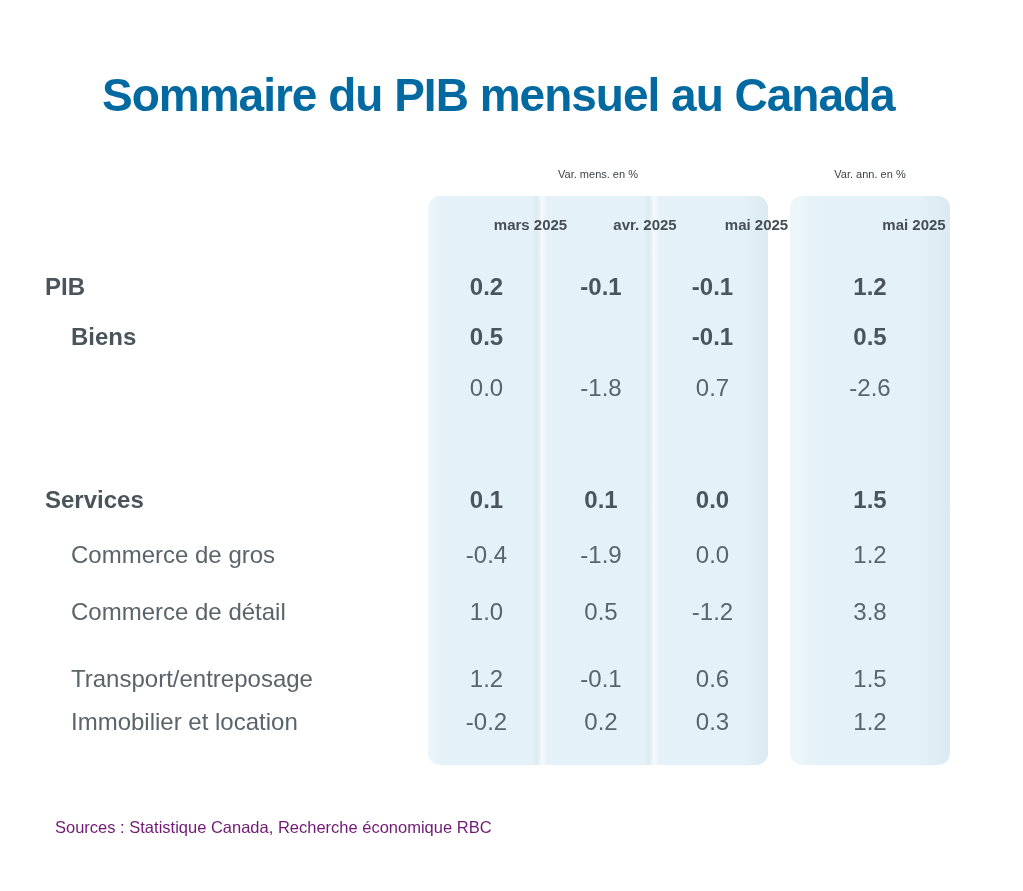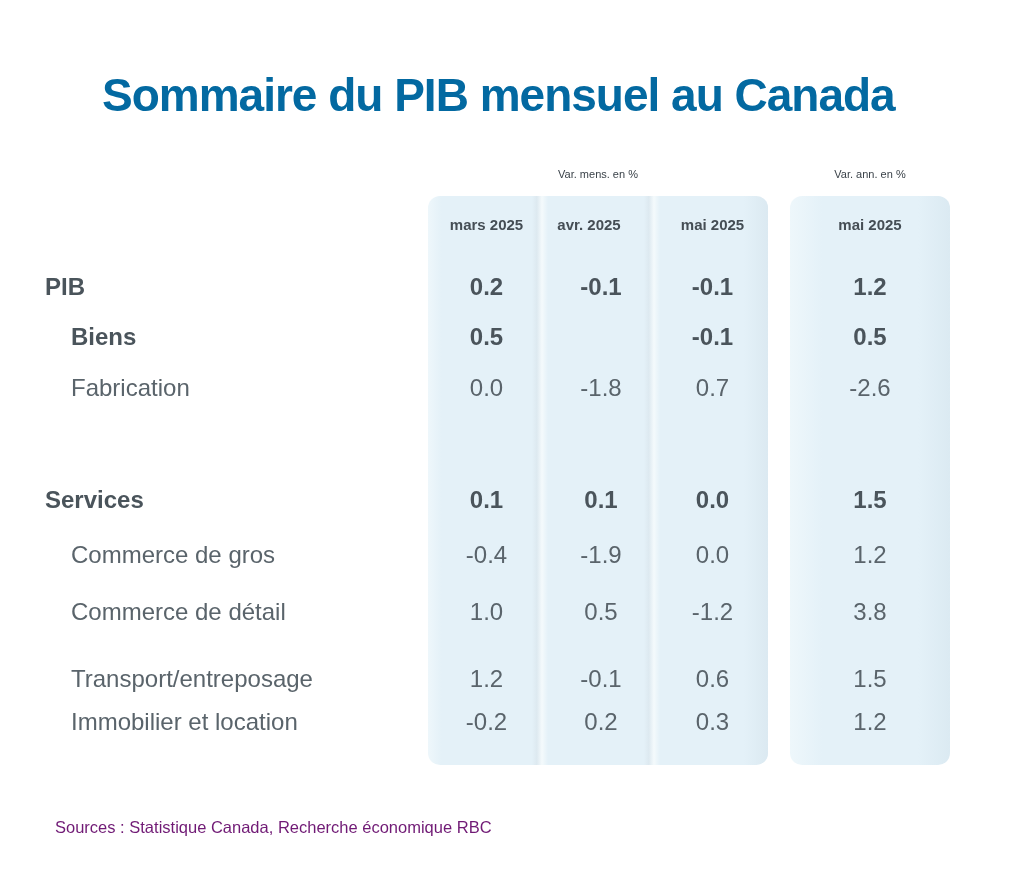--- a/index.html
+++ b/index.html
@@ -70,23 +70,24 @@
   .colhead {
     position: absolute;
     top: 215px;
     height: 20px;
     line-height: 20px;
     font-size: 15px;
     font-weight: bold;
     color: #454e55;
     text-align: center;
     white-space: nowrap;
+    padding-left: 44px;
   }
   .ch1 { left: 428px; width: 117px; }
-  .ch2 { left: 533px; width: 112px; text-align: center; }
+  .ch2 { left: 545px; width: 112px; text-align: center; }
   .ch3 { left: 657px; width: 111px; }
   .ch4 { left: 790px; width: 160px; }
 
   .row {
     position: absolute;
     left: 0;
     width: 1023px;
     height: 36px;
     line-height: 36px;
     font-size: 24px;
@@ -148,21 +149,20 @@
   </div>
 
   <div class="row bold indent" style="top:319px">
     <div class="label">Biens</div>
     <div class="val v1">0.5</div>
     <div class="val v3">-0.1</div>
     <div class="val v4">0.5</div>
   </div>
 
   <div class="row indent" style="top:370px">
-    <div class="label">Fabrication</div>
     <div class="val v1">0.0</div>
     <div class="val v2">-1.8</div>
     <div class="val v3">0.7</div>
     <div class="val v4">-2.6</div>
   </div>
 
   <div class="row bold" style="top:482px">
     <div class="label">Services</div>
     <div class="val v1">0.1</div>
     <div class="val v2">0.1</div>

